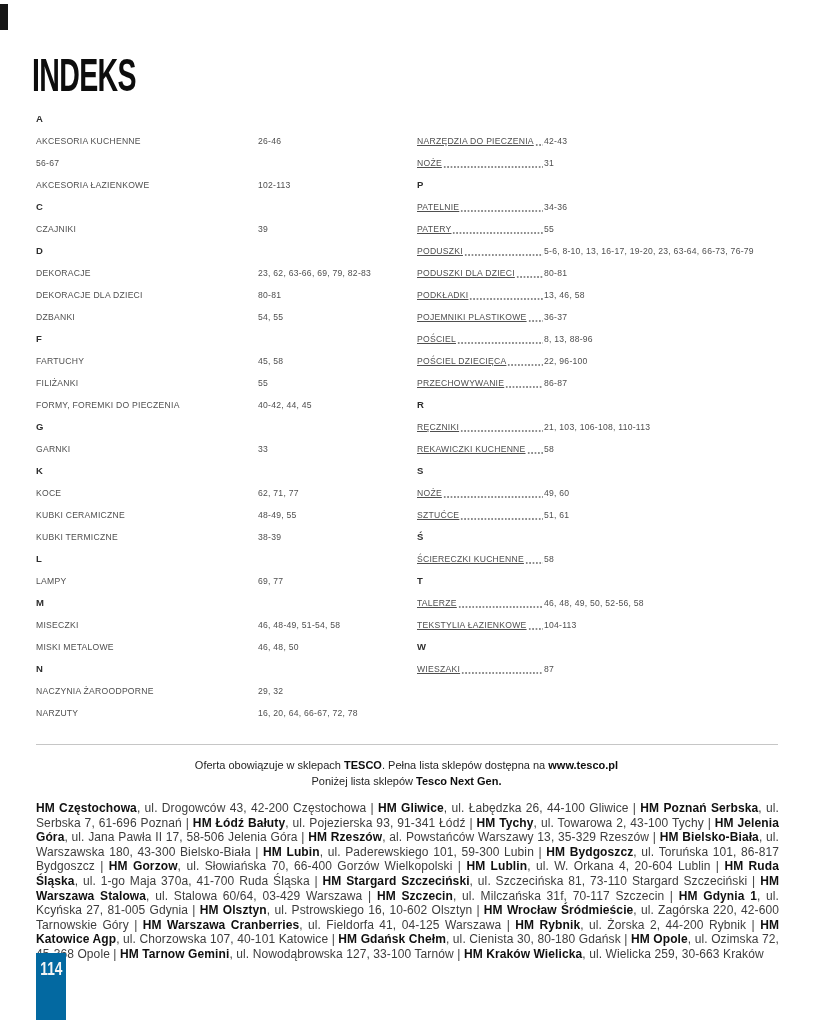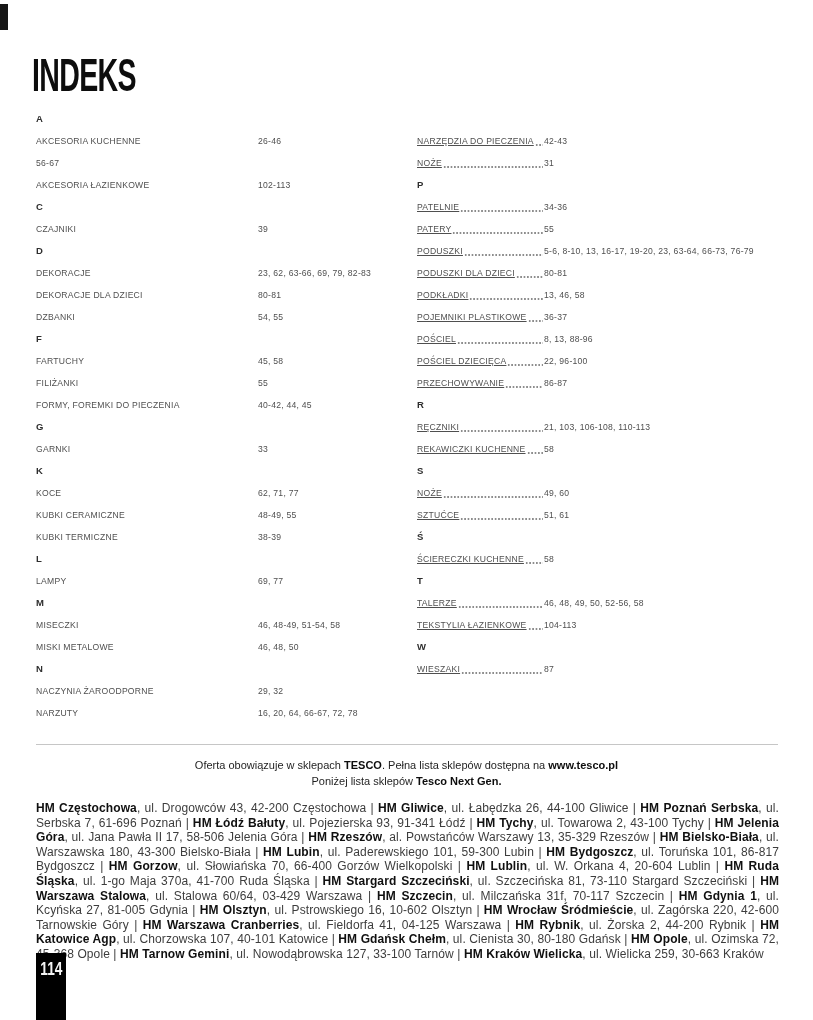--- a/index.html
+++ b/index.html
@@ -33,21 +33,21 @@
   .rule { position:absolute; left:36px; width:742px; top:744px; height:0; border-top:1px solid #c6c6c6; }
   .notice { position:absolute; left:0; top:758px; width:813px; text-align:center; font-size:11px; line-height:15.5px; color:#1f1f1f; }
   .notice b { color:#0d0d0d; }
   .stores {
     position:absolute; left:36px; top:801px; width:743px;
     font-size:12px; line-height:14.6px; text-align:justify; color:#3d3d3d; letter-spacing:0.1px;
   }
   .stores b { color:#101010; }
   .page-badge {
     position:absolute; left:36px; top:953px; width:30px; height:67px;
-    background:#000000; text-align:center;
+    background:#0369a1; text-align:center;
   }
   .page-badge .num {
     display:inline-block; margin-top:5px; color:#f5f5f5;
     font-size:19px; font-weight:700; transform:scaleX(0.72); letter-spacing:0;
   }
 </style>
 </head>
 <body>
 
 <div class="corner-mark"></div>

